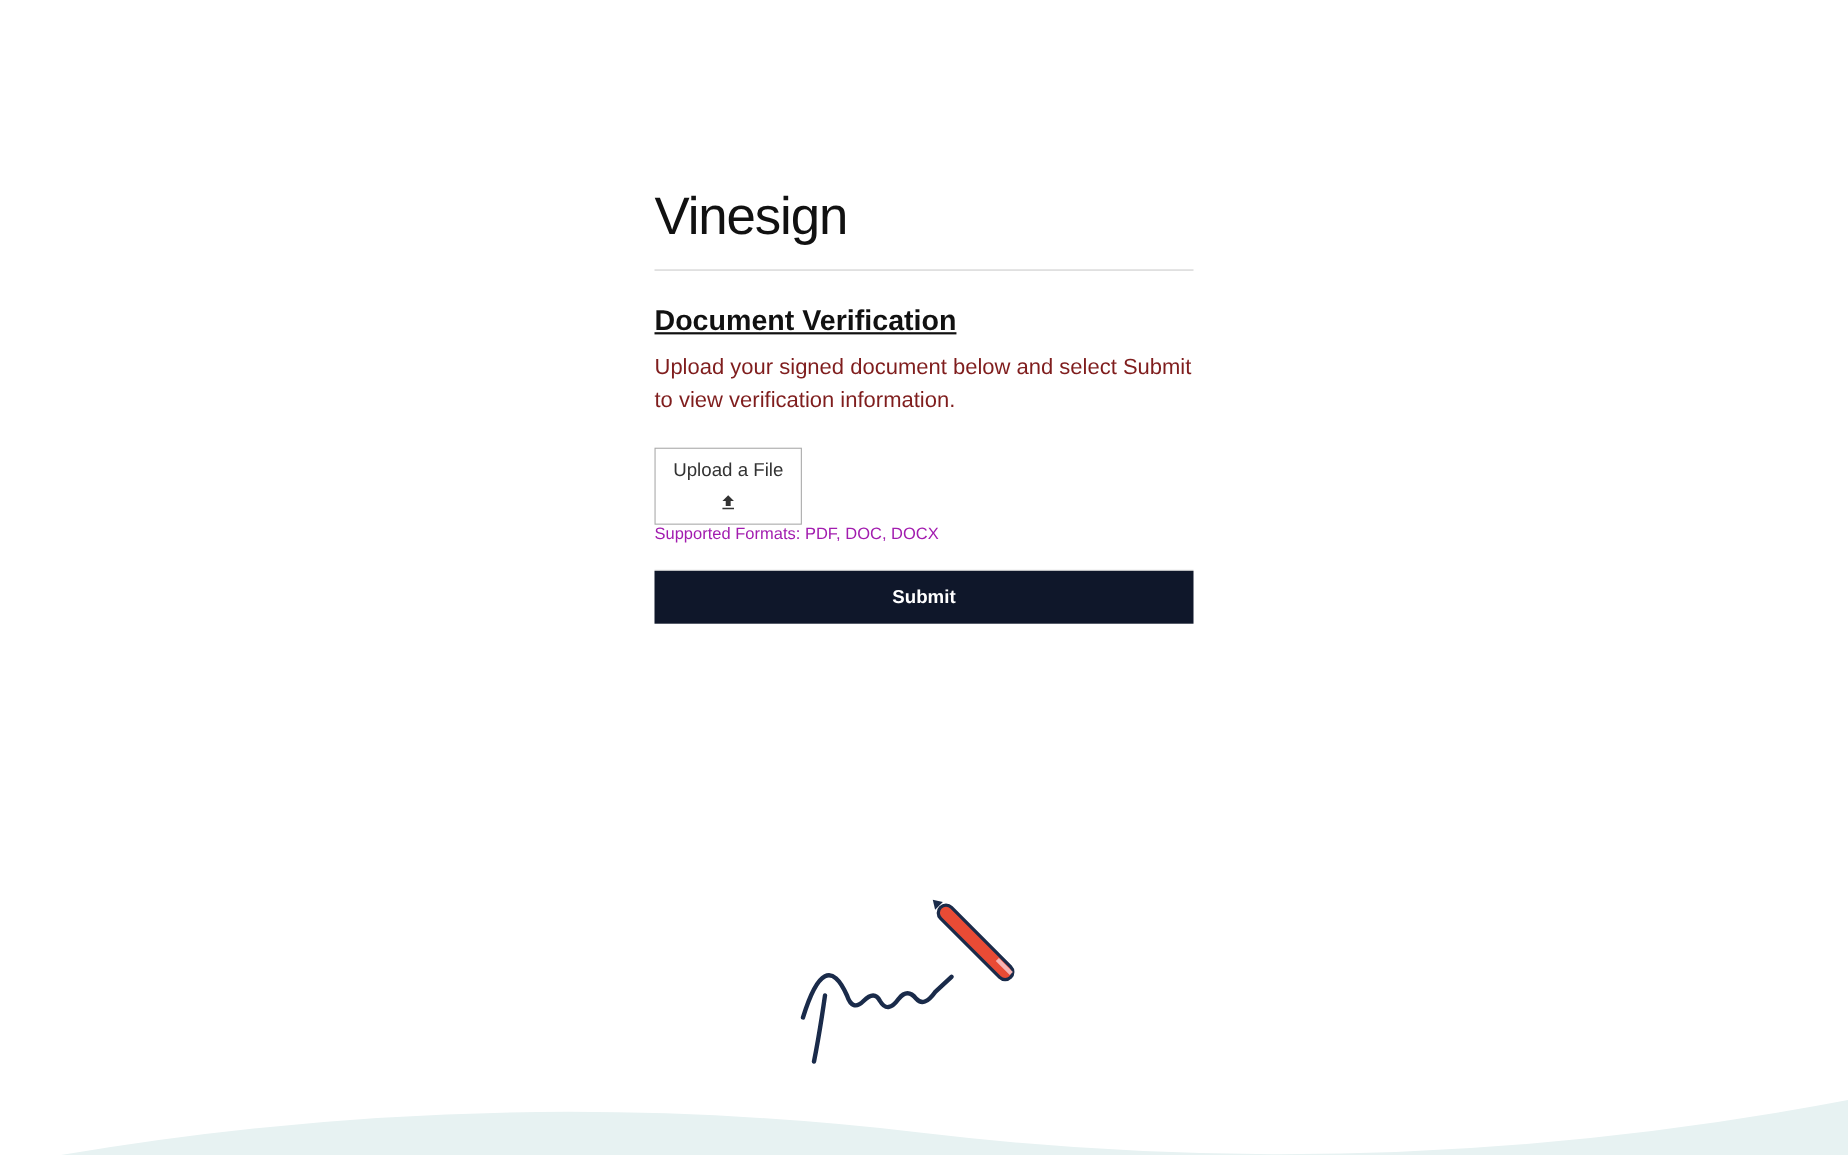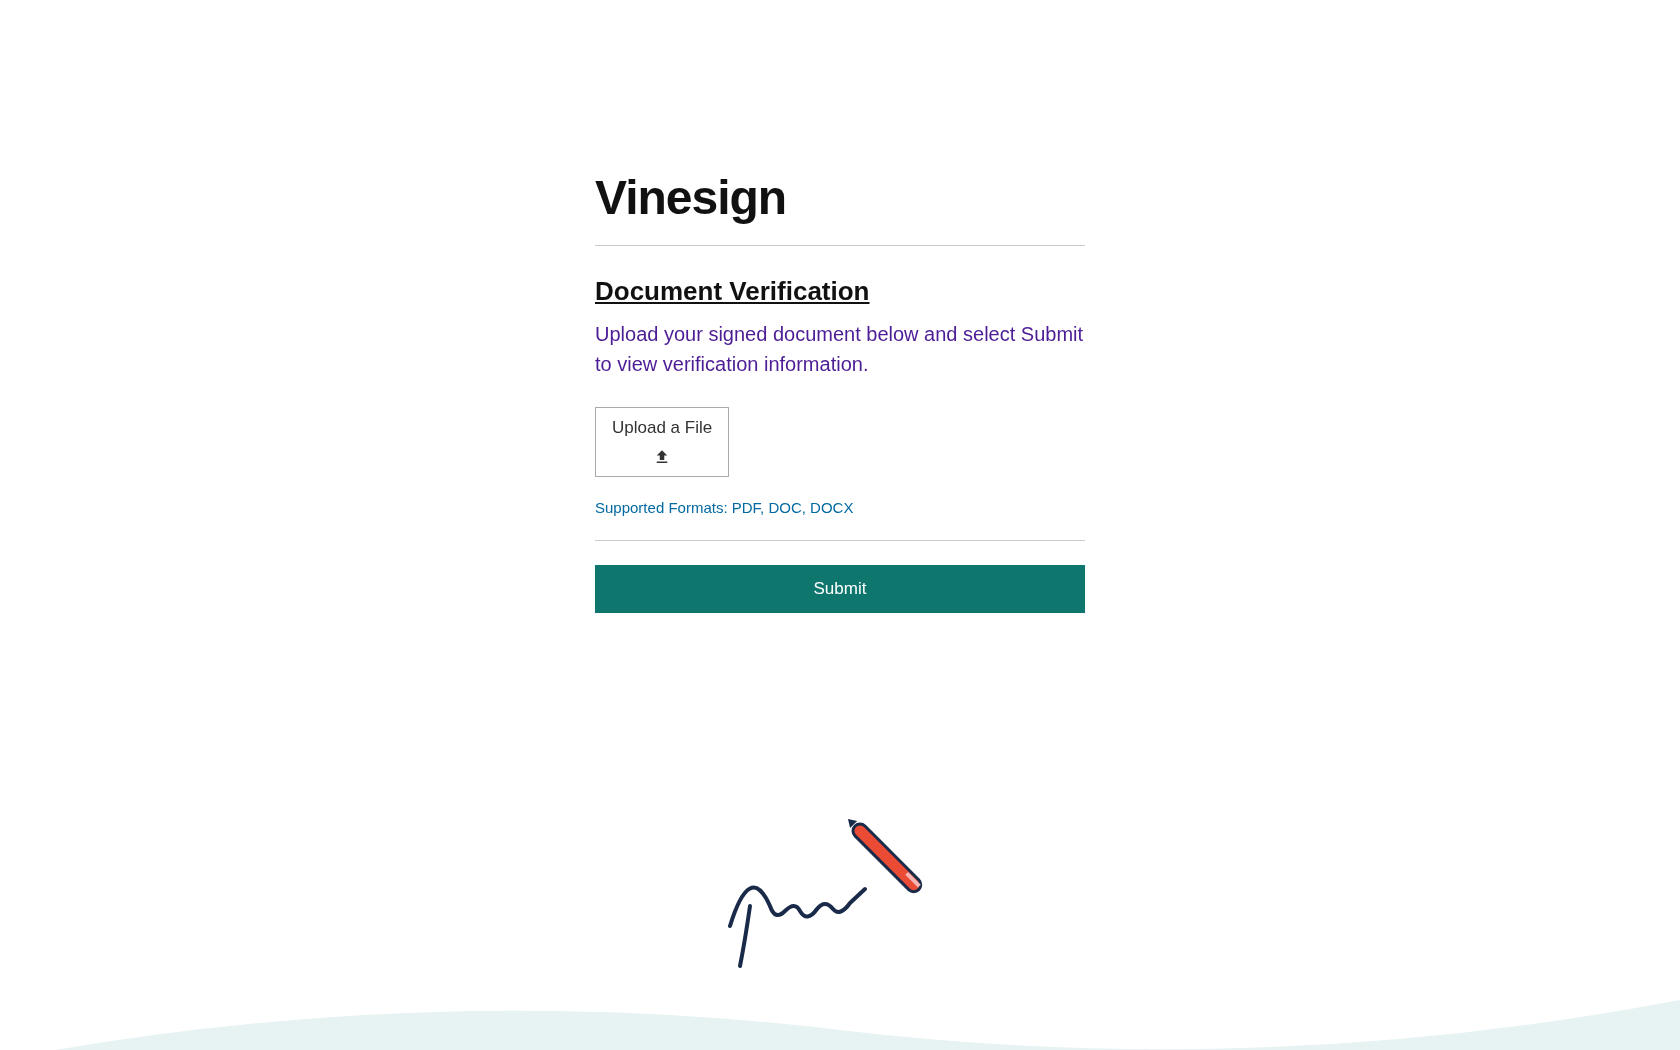--- a/index.html
+++ b/index.html
@@ -24,21 +24,21 @@
     }
     
     .main-card {
       width: 490px;
       margin: 170px auto 0;
       position: relative;
     }
     
     .app-title {
       font-size: 48px;
-      font-weight: 700;
+      font-weight: 400;
       color: #111111;
       letter-spacing: -1px;
       margin-bottom: 20px;
     }
     
     .divider {
       border: none;
       border-top: 1px solid #cccccc;
       margin: 0;
     }
@@ -47,21 +47,21 @@
       font-size: 26px;
       font-weight: 700;
       color: #111111;
       margin-top: 30px;
       margin-bottom: 12px;
       text-decoration: underline;
     }
     
     .instruction-text {
       font-size: 20px;
-      color: #4c1d95;
+      color: #7f1d1d;
       line-height: 1.5;
       margin-bottom: 28px;
     }
     
     .upload-button {
       display: inline-flex;
       align-items: center;
       gap: 10px;
       padding: 10px 16px;
       border: 1px solid #aaaaaa;
@@ -76,35 +76,33 @@
     .upload-icon {
       width: 18px;
       height: 18px;
       display: inline-flex;
       align-items: center;
       justify-content: center;
     }
     
     .supported-text {
       font-size: 15px;
-      color: #0369a1;
-      margin-top: 22px;
+      color: #a21caf;
       margin-bottom: 24px;
     }
     
     .submit-button {
       width: 100%;
       padding: 14px;
-      background: #0f766e;
+      background: #0f172a;
       border: none;
       color: #ffffff;
       font-size: 17px;
-      font-weight: 400;
+      font-weight: 700;
       cursor: pointer;
-      margin-top: 24px;
       font-family: inherit;
     }
     
     .wave-bg {
       position: absolute;
       bottom: 0;
       left: 0;
       width: 100%;
       height: 280px;
       z-index: 0;

